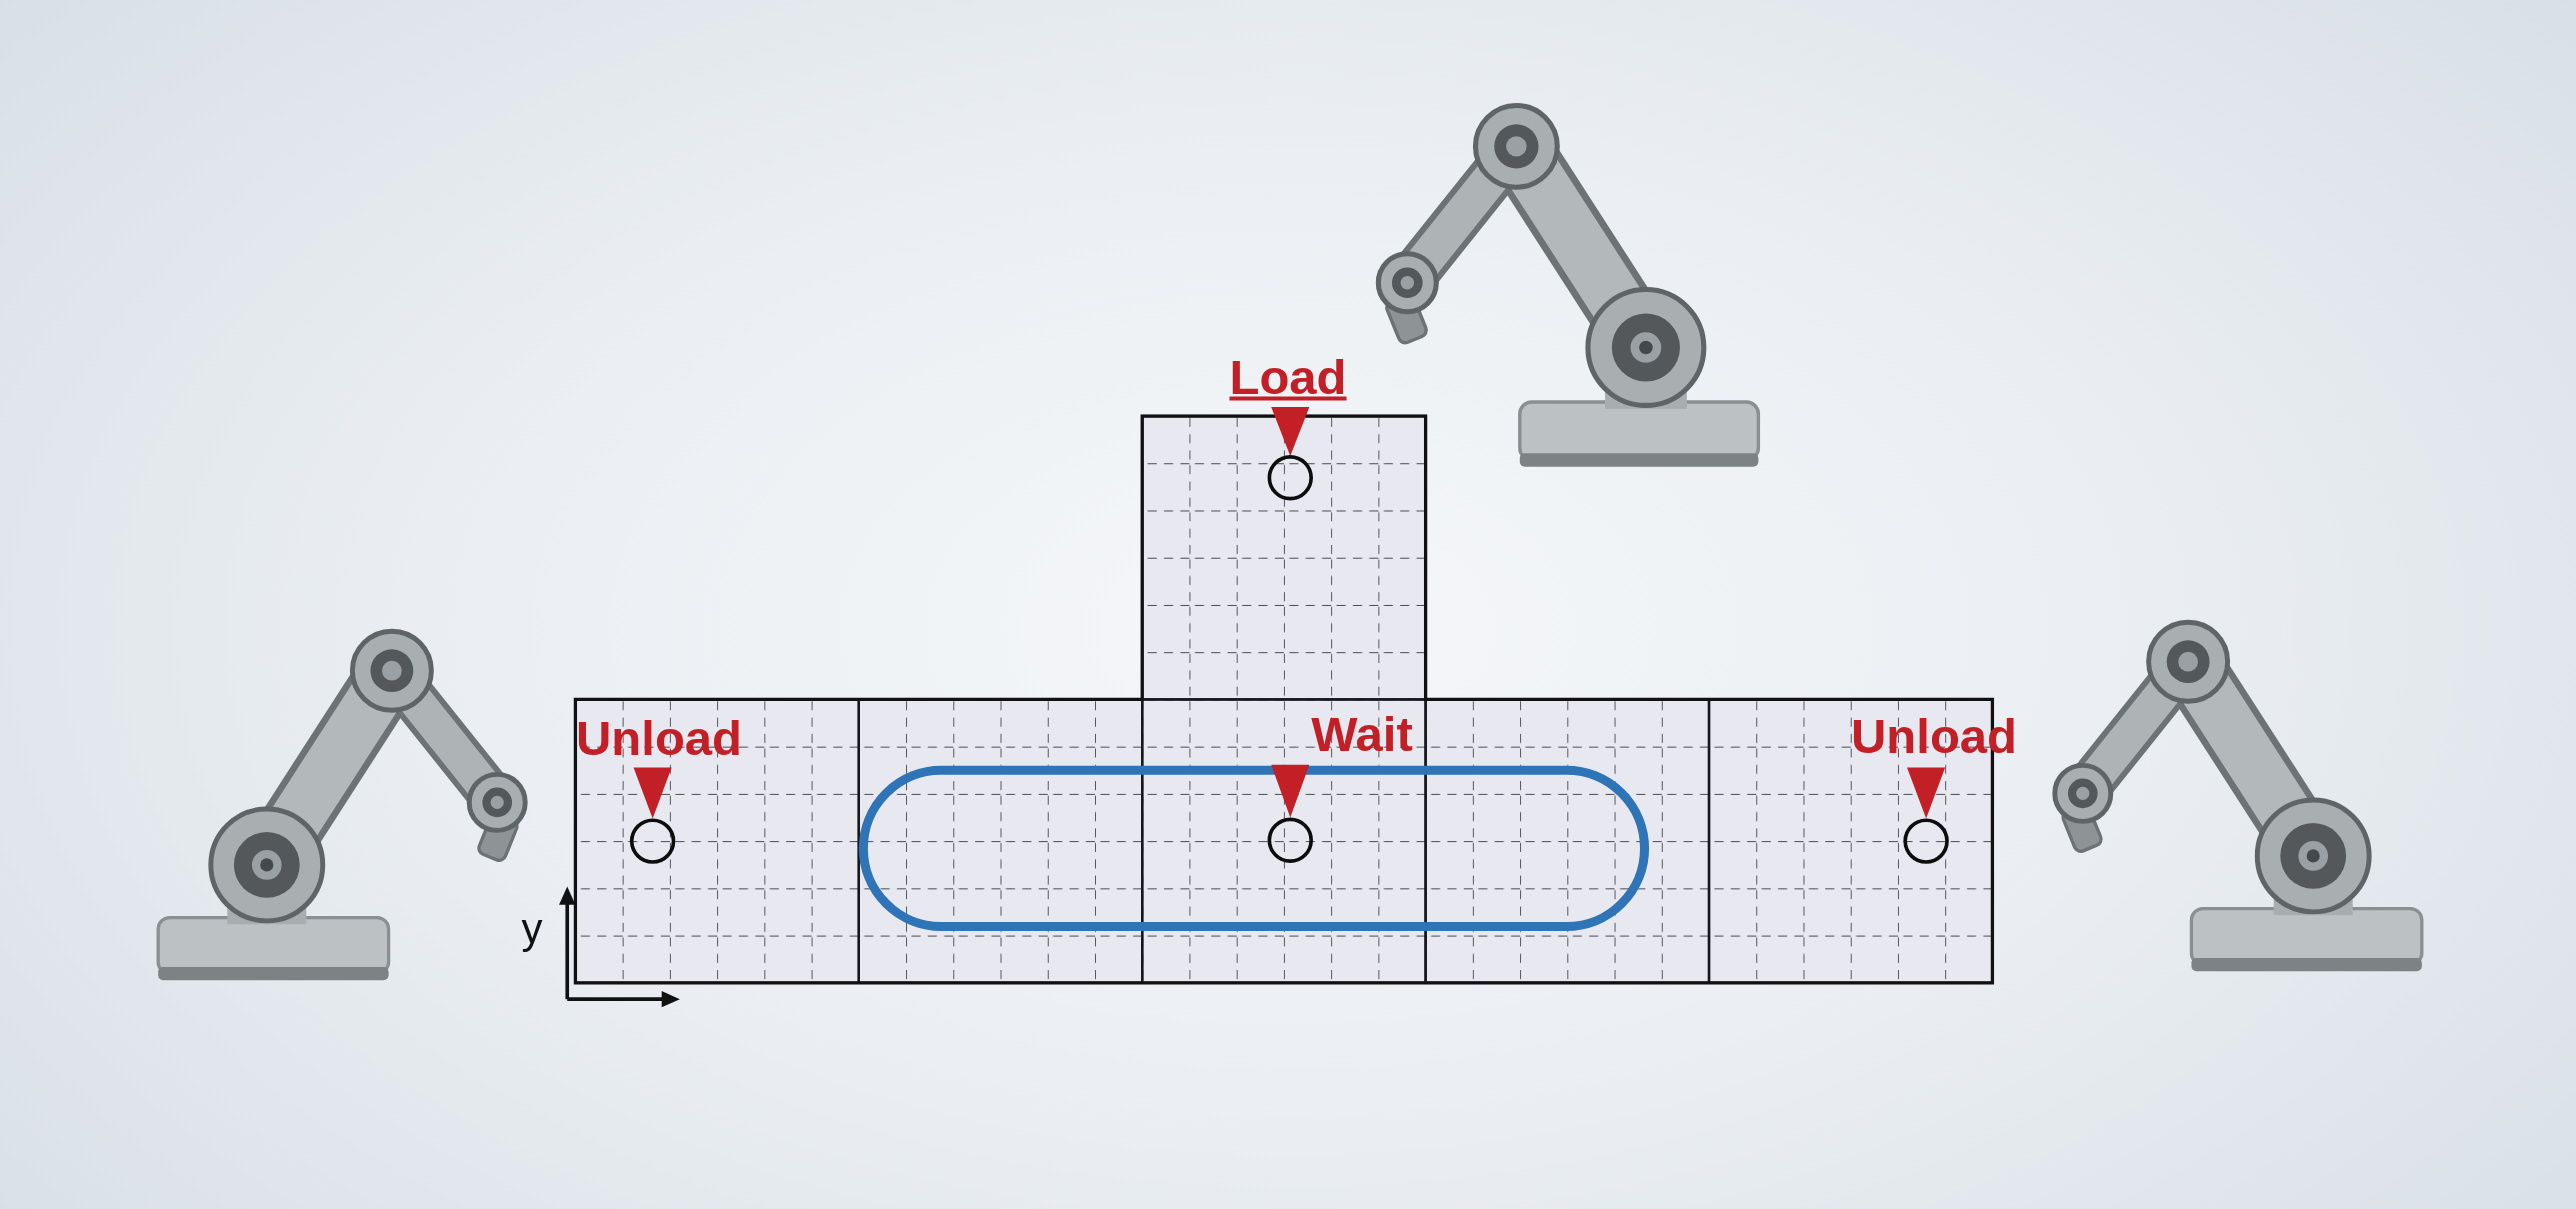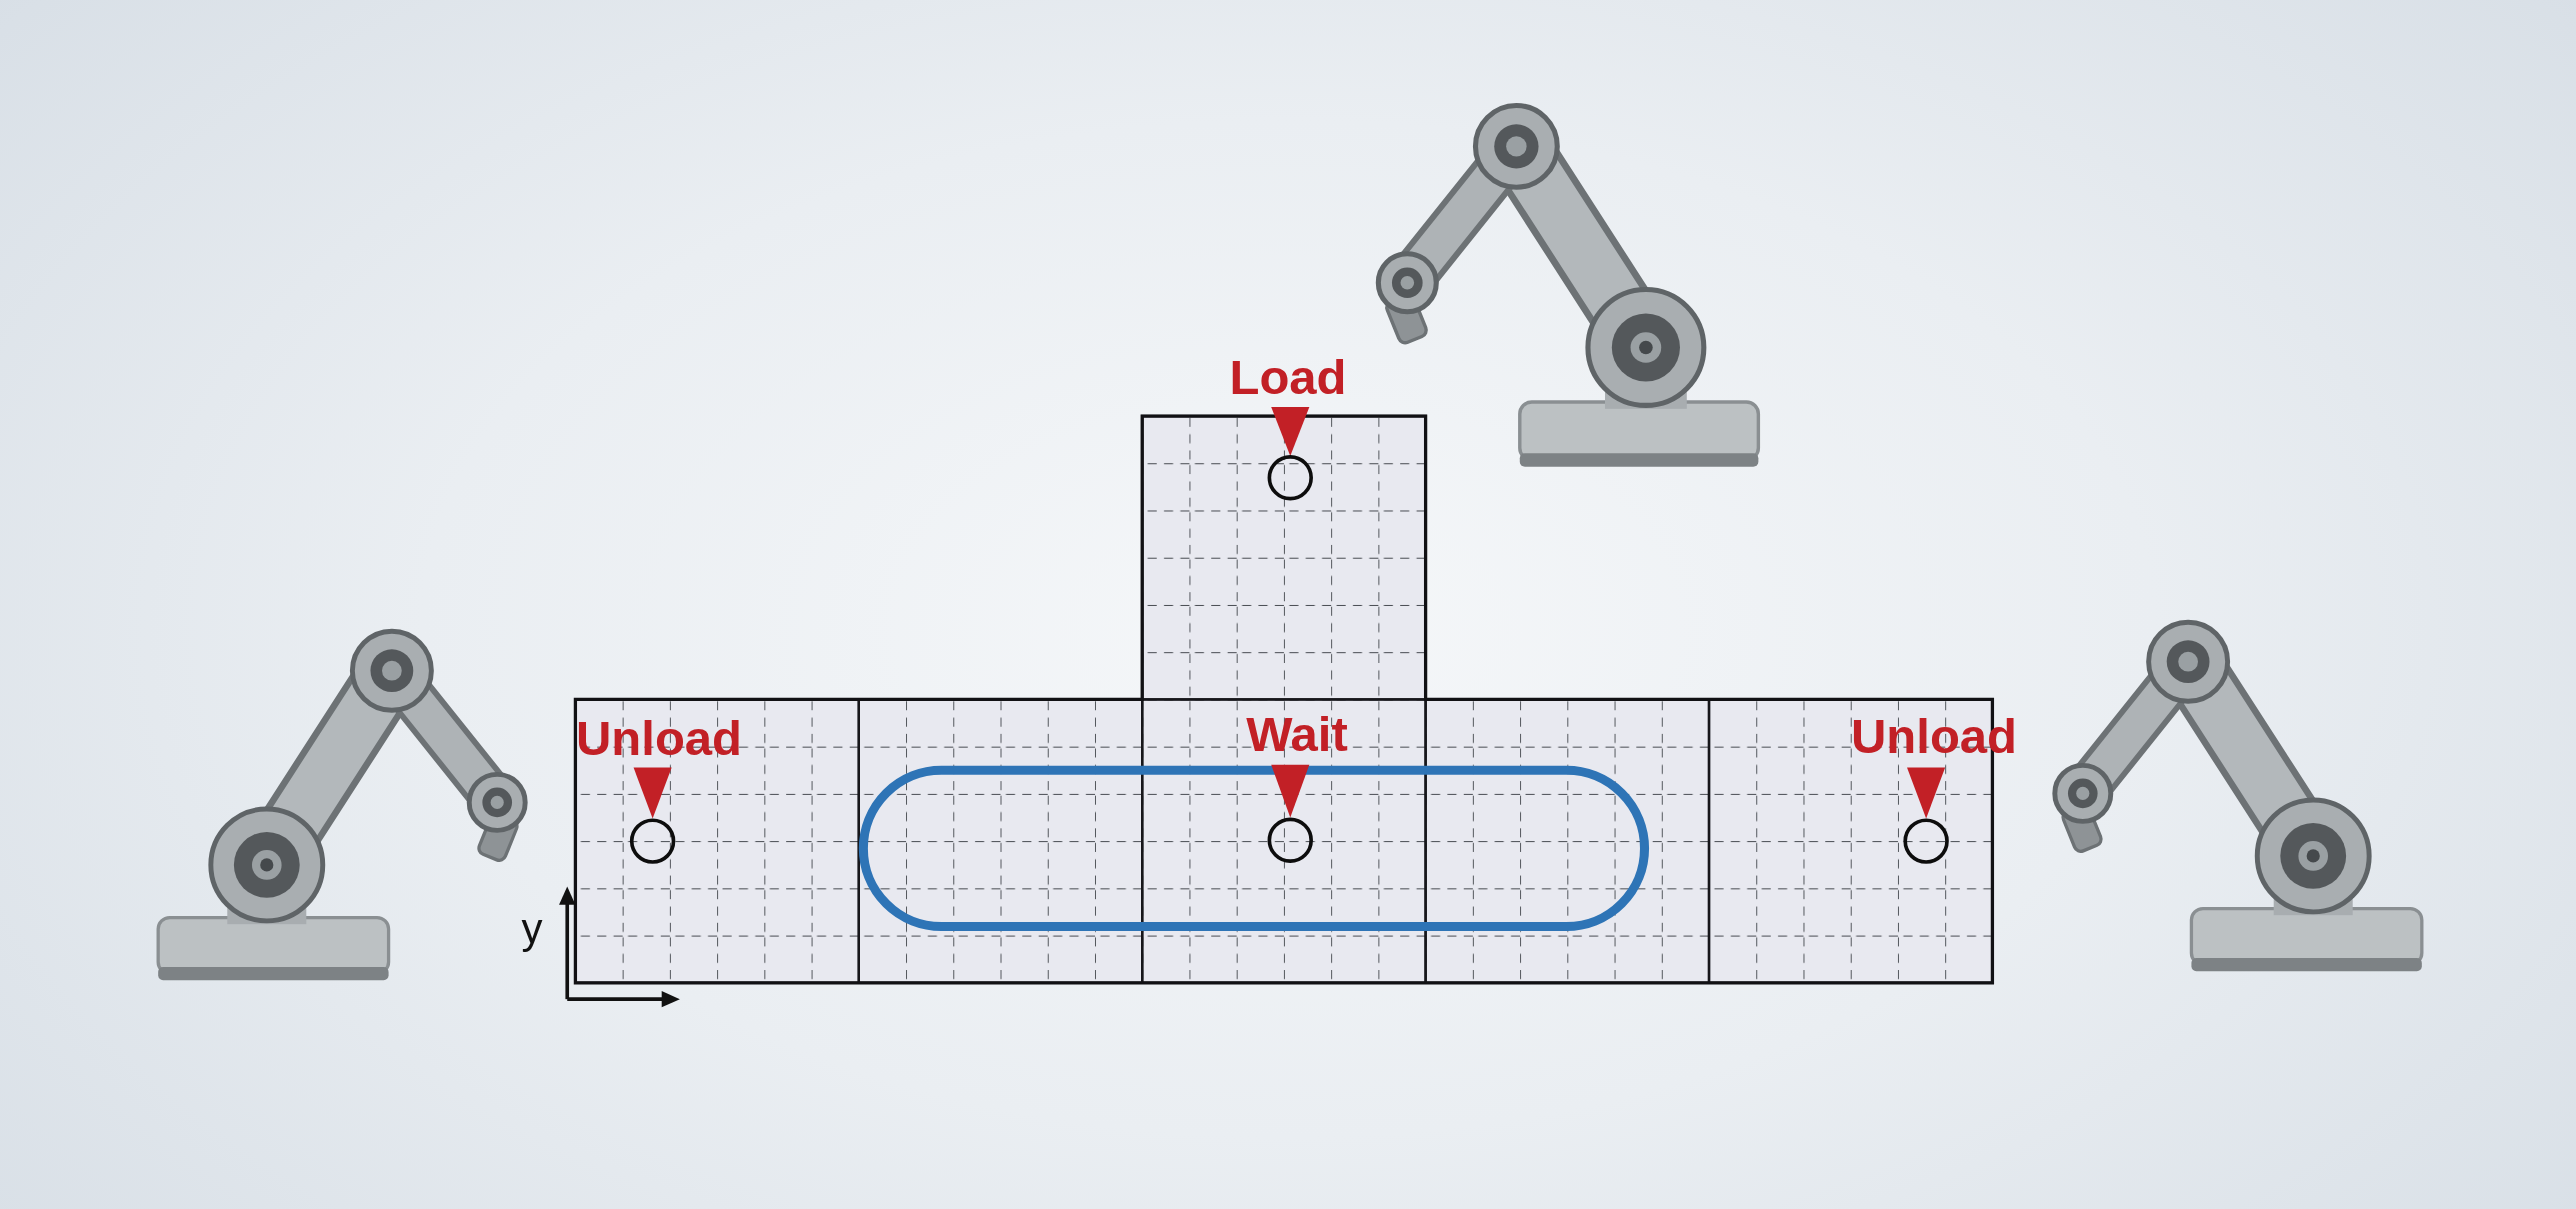--- a/index.html
+++ b/index.html
@@ -161,20 +161,20 @@
       <circle cx="74" cy="164" r="4" fill="#45494c"></circle>
       <circle cx="150" cy="46" r="24" fill="#a9aeb1" stroke="#5f6467" stroke-width="3"></circle>
       <circle cx="150" cy="46" r="13" fill="#54585b"></circle>
       <circle cx="150" cy="46" r="6" fill="#9aa0a3"></circle>
       <circle cx="214" cy="126" r="17" fill="#a9aeb1" stroke="#5f6467" stroke-width="3"></circle>
       <circle cx="214" cy="126" r="9" fill="#54585b"></circle>
       <circle cx="214" cy="126" r="4" fill="#9aa0a3"></circle>
     </g>
   </svg>
 
-  <div class="red-label" style="left:1288px; top:377px;">Load</div>
+  <div class="red-label" style="left:1288px; top:377px;text-decoration:underline;">Load</div>
   <div class="red-label" style="left:659px; top:738px;">Unload</div>
-  <div class="red-label" style="left:1297px; top:734px;">Wait</div>
+  <div class="red-label" style="left:1362px; top:734px;">Wait</div>
   <div class="red-label" style="left:1934px; top:736px;">Unload</div>
   <div class="axis-label" style="left:532px; top:929px;">y</div>
 
 </div>
 
 
 </body></html>

